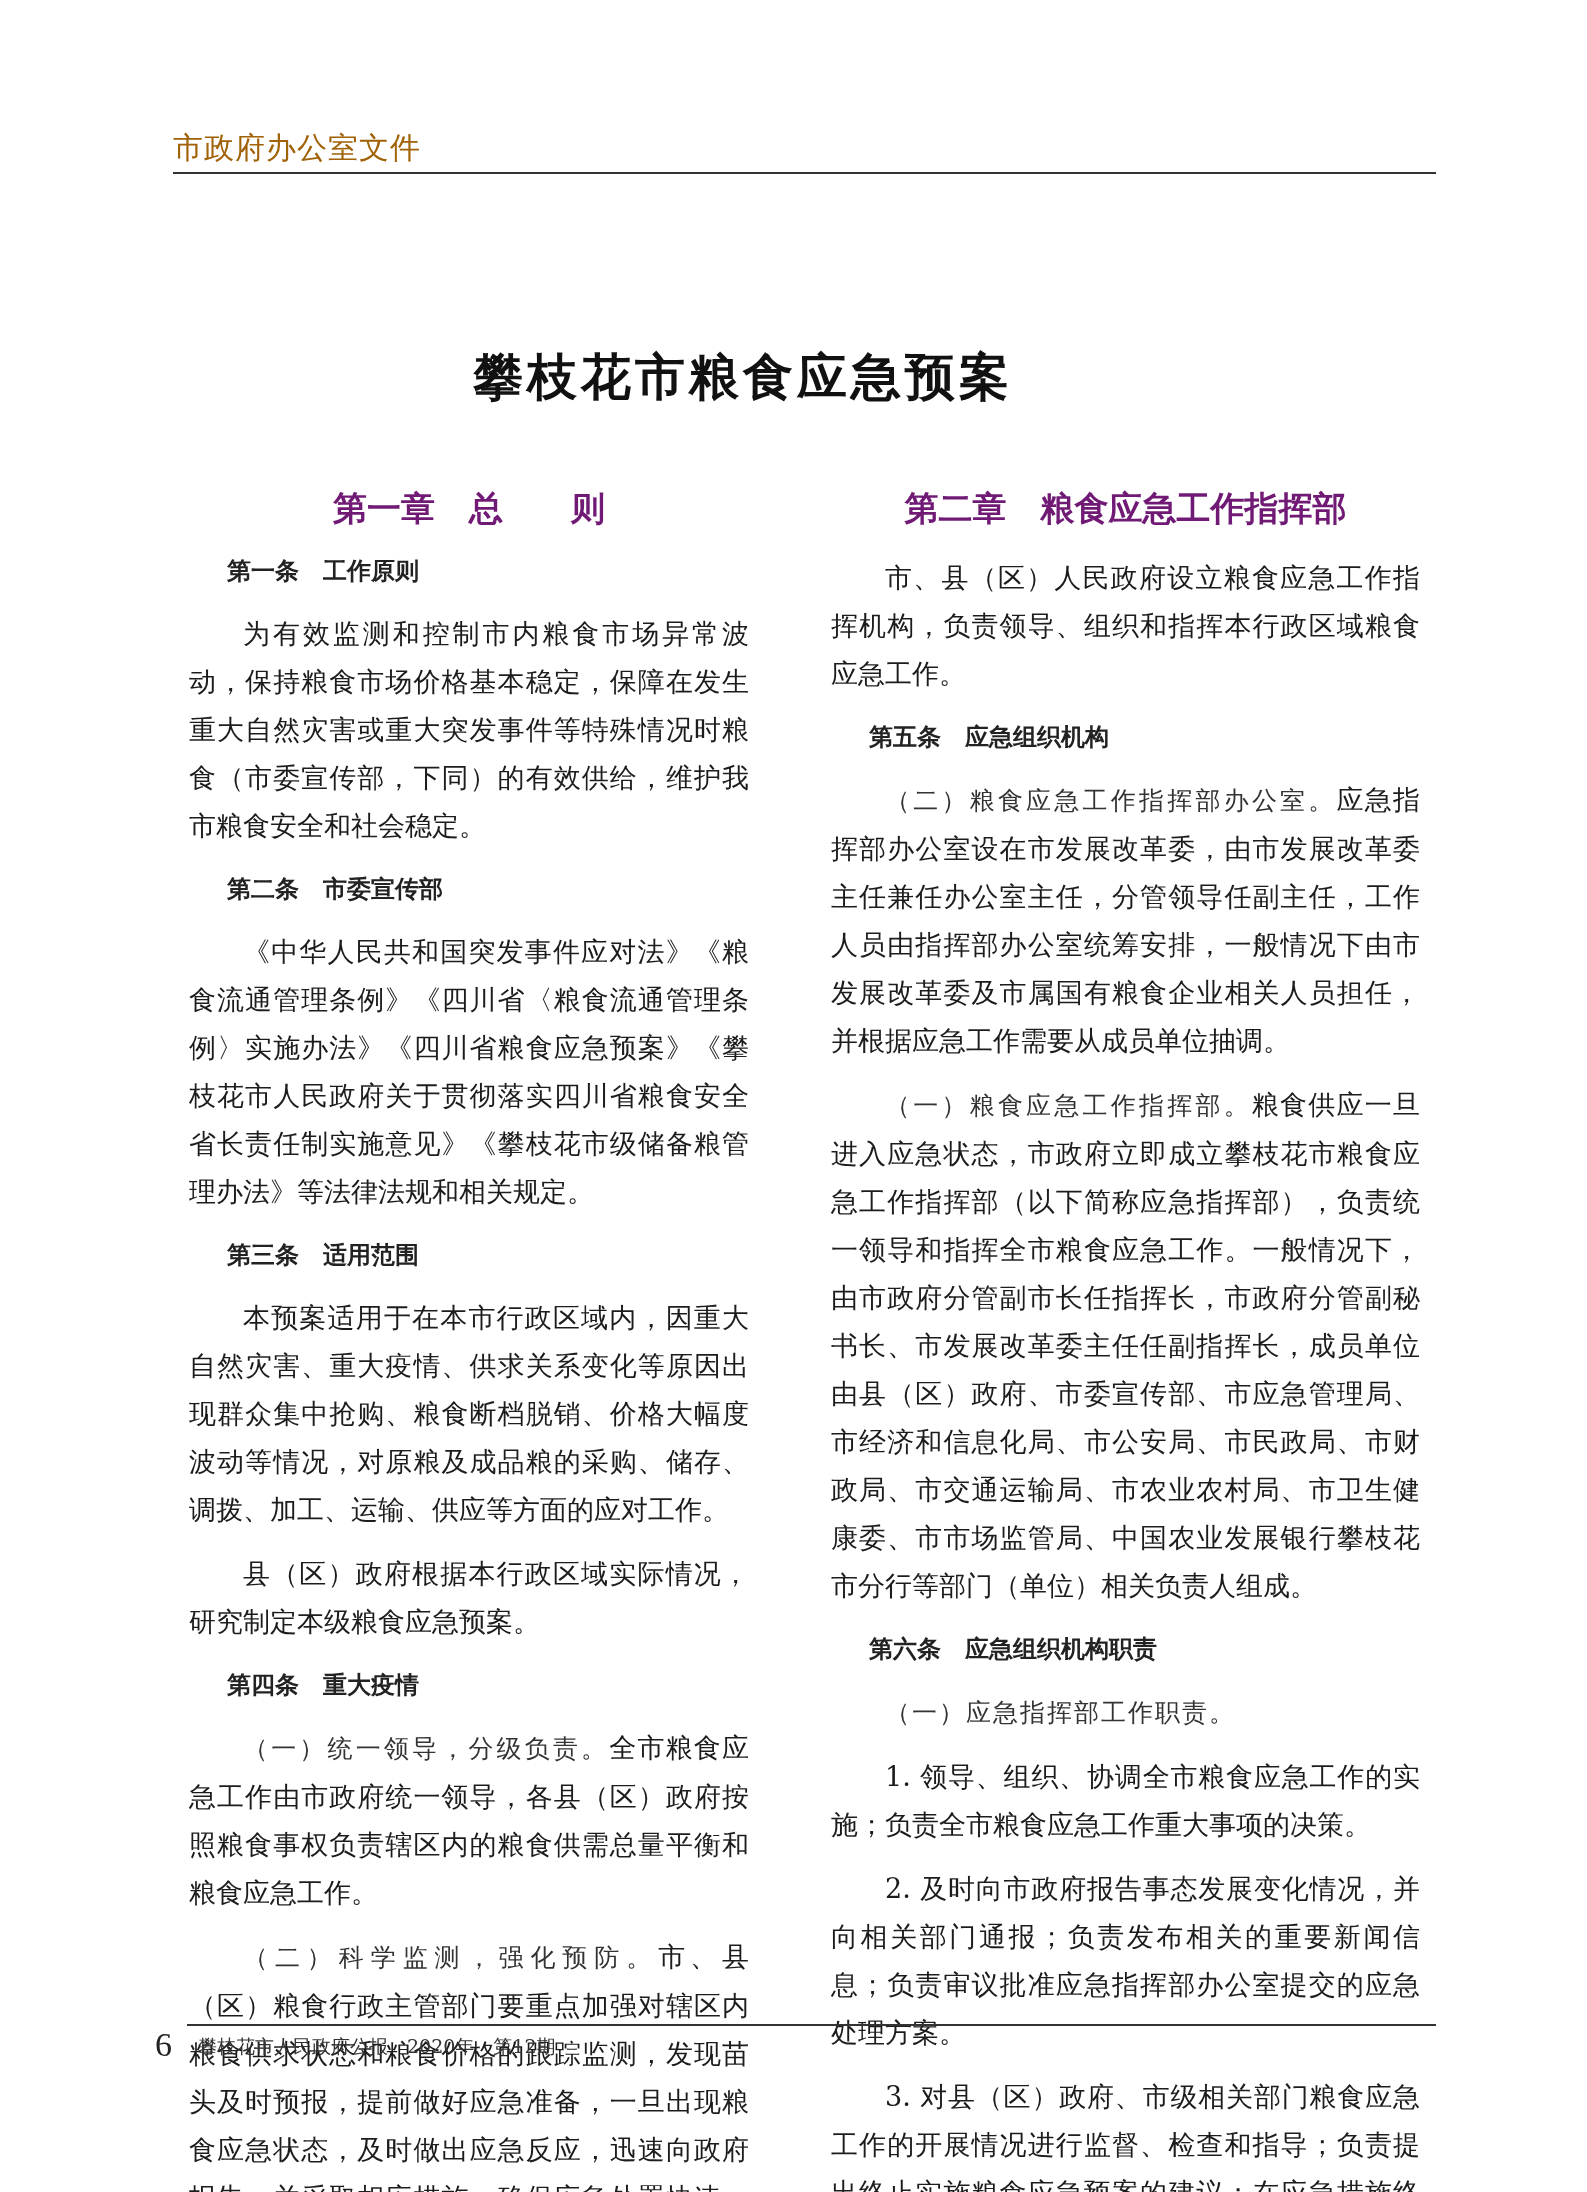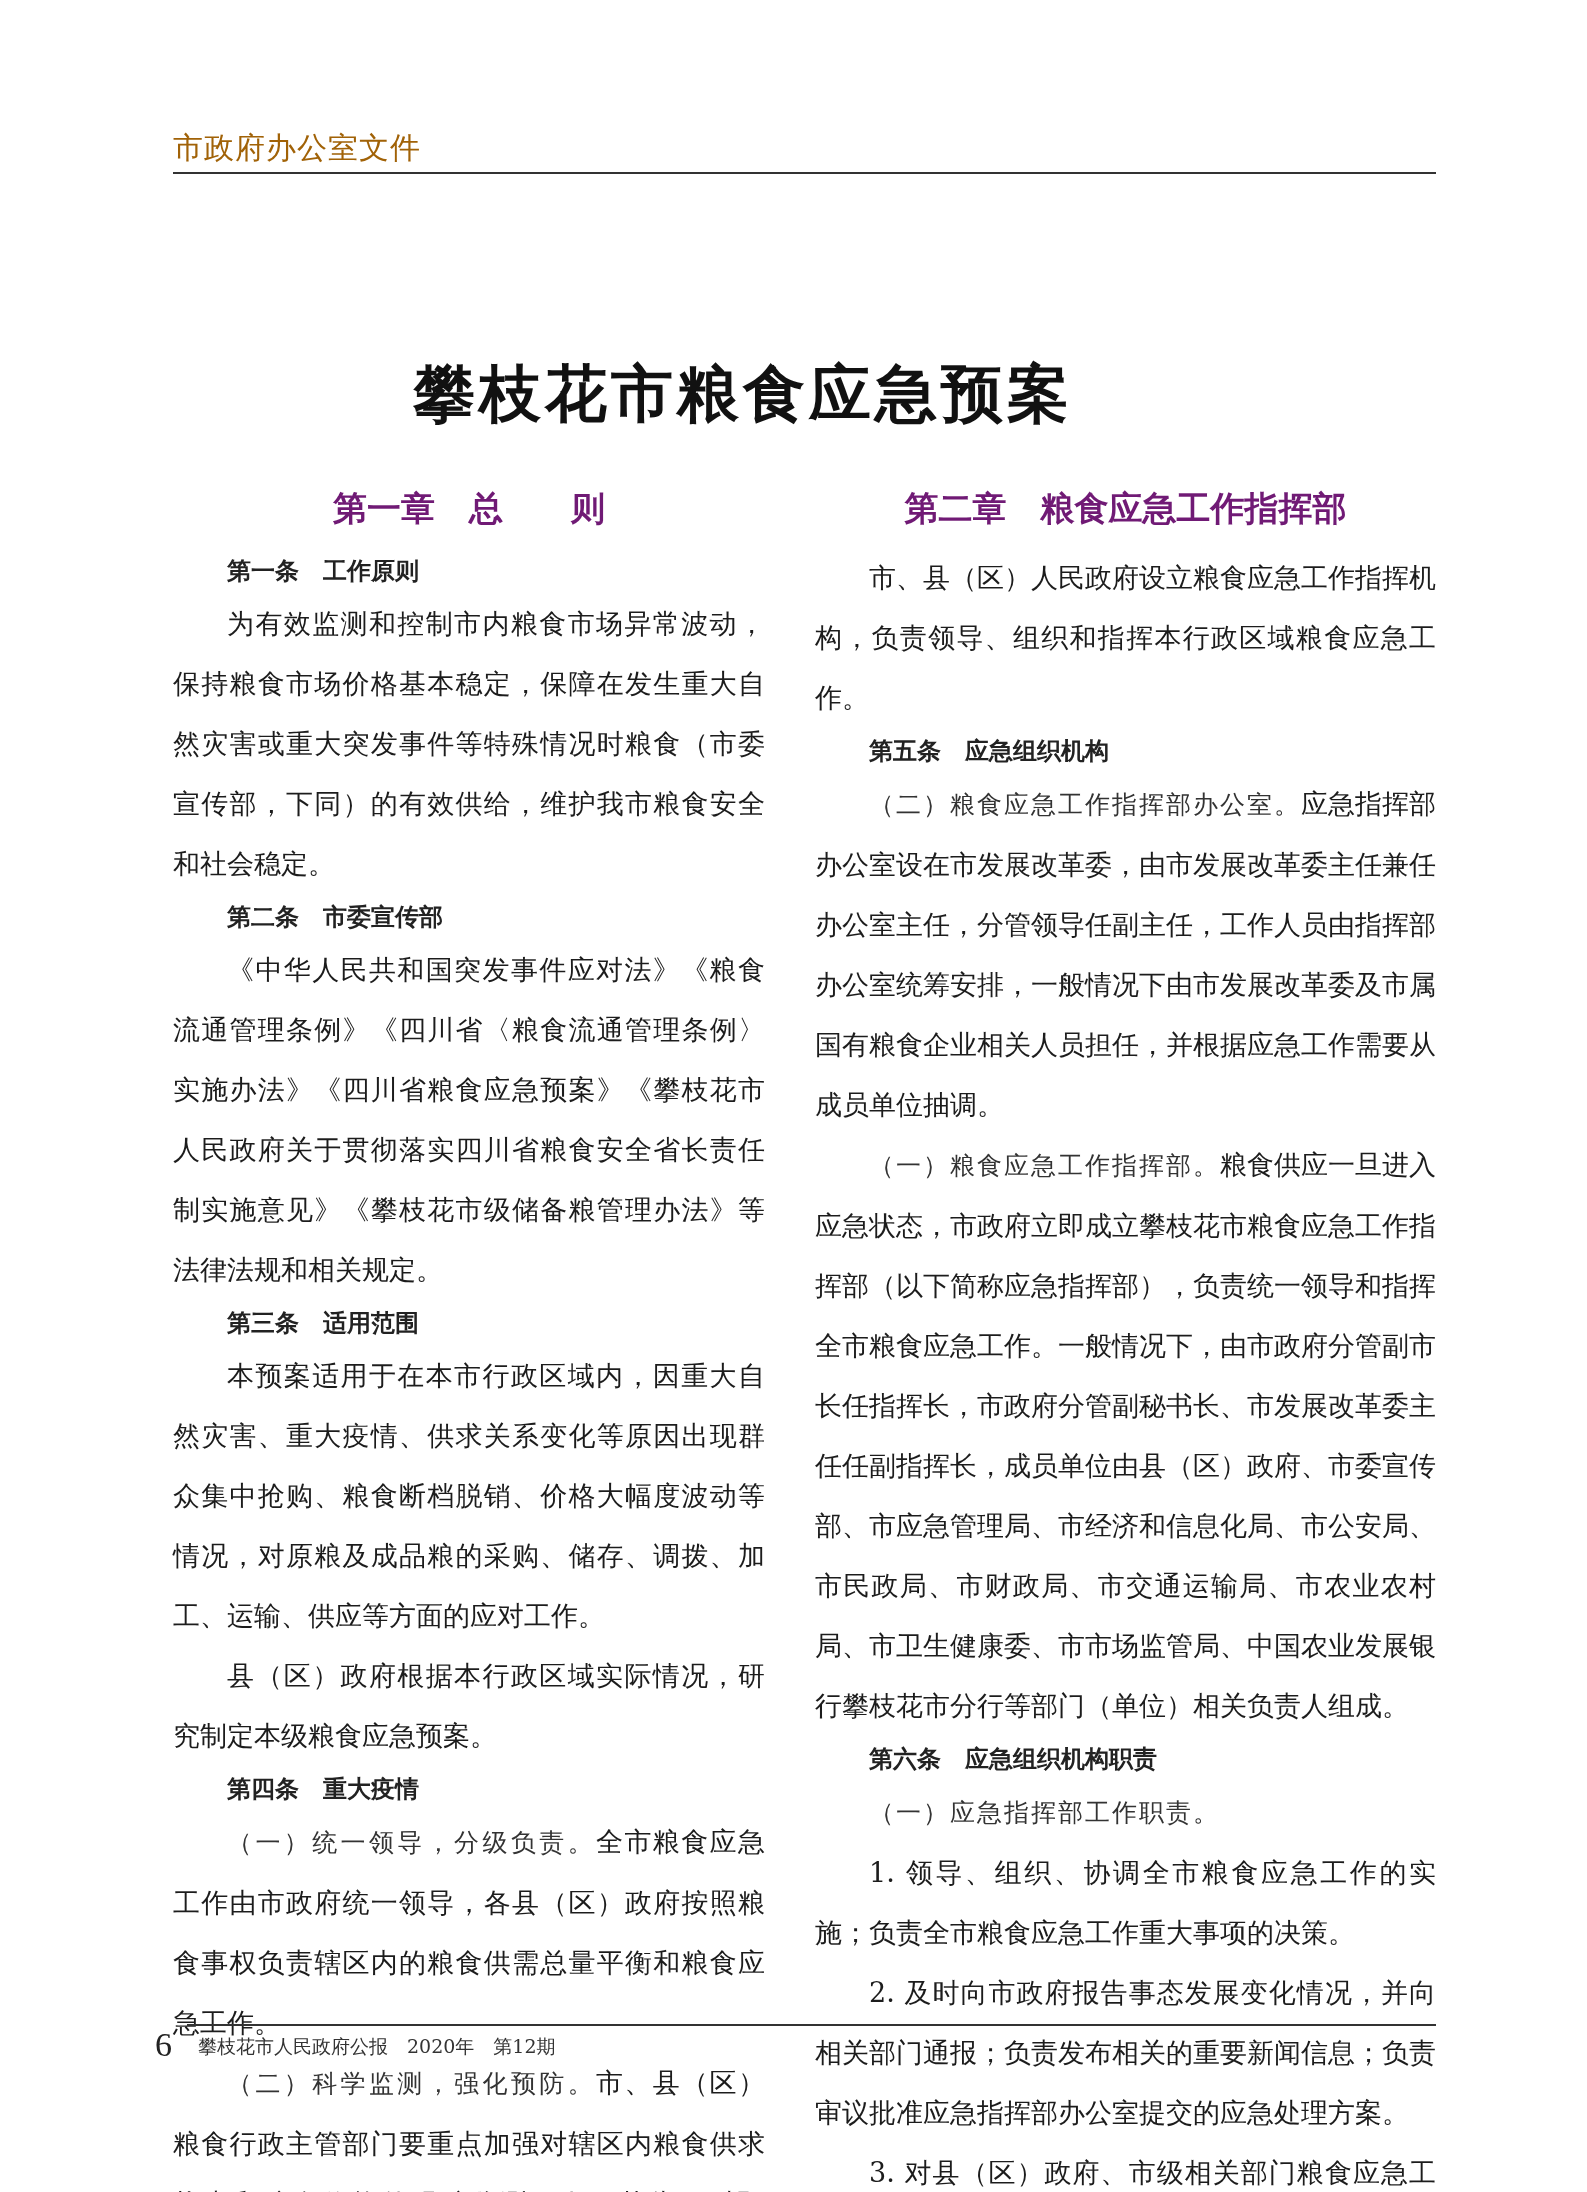--- a/index.html
+++ b/index.html
@@ -2,29 +2,29 @@
 <html><head>
 <meta charset="utf-8">
 <style>
   html, body { margin: 0; padding: 0; background: #ffffff; }
   body { width: 1587px; height: 2192px; position: relative; overflow: hidden;
          font-family: "DejaVu Serif", "Liberation Serif", serif; color: #1a1a1a; }
   .running-head { position: absolute; left: 173px; top: 128px; font-family: "DejaVu Sans", "Liberation Sans", sans-serif;
          font-size: 30px; letter-spacing: 1px; color: #a16207; }
   .head-rule { position: absolute; left: 173px; top: 172px; width: 1263px; height: 2px; background: #333; }
   .doc-title { position: absolute; left: 0; width: 1486px; top: 310px; text-align: center;
-         font-family: "DejaVu Serif", "Liberation Serif", serif; font-weight: bold; font-size: 62px; letter-spacing: 4px; color: #111; }
+         font-family: "DejaVu Serif", "Liberation Serif", serif; font-weight: bold; font-size: 50px; letter-spacing: 4px; color: #111; }
   .col { position: absolute; top: 478px; }
   .col-left { left: 173px; width: 592px; }
   .col-right { left: 815px; width: 621px; }
   .chapter { font-family: "DejaVu Serif", "Liberation Serif", serif; font-weight: bold; font-size: 34px; text-align: center;
          height: 60px; line-height: 60px; margin-bottom: 10px; color: #701a75; white-space: pre; }
   .article { font-family: "DejaVu Sans", "Liberation Sans", sans-serif; font-weight: bold; font-size: 24px;
          line-height: 46px; height: 46px; padding-left: 54px; white-space: pre; color: #222; }
-  .para { font-size: 27px; line-height: 60px; text-indent: 54px; text-align: justify; margin: 0; color: #1c1c1c; }
+  .para { font-size: 27px; line-height: 48px; text-indent: 54px; text-align: justify; margin: 16px; color: #1c1c1c; }
   .para .lead { font-family: "DejaVu Sans", "Liberation Sans", sans-serif; font-size: 25px; letter-spacing: 2px; color: #333; }
   .foot-rule { position: absolute; left: 187px; top: 2024px; width: 1249px; height: 2px; background: #333; }
   .page-num { position: absolute; left: 155px; top: 2026px; font-size: 34px; font-family: "Liberation Serif", serif; color: #222; }
   .foot-text { position: absolute; left: 198px; top: 2034px; font-size: 19px; color: #333; white-space: pre; }
 </style>
 </head>
 <body>
 
 <div class="running-head">市政府办公室文件</div>
 <div class="head-rule"></div>

